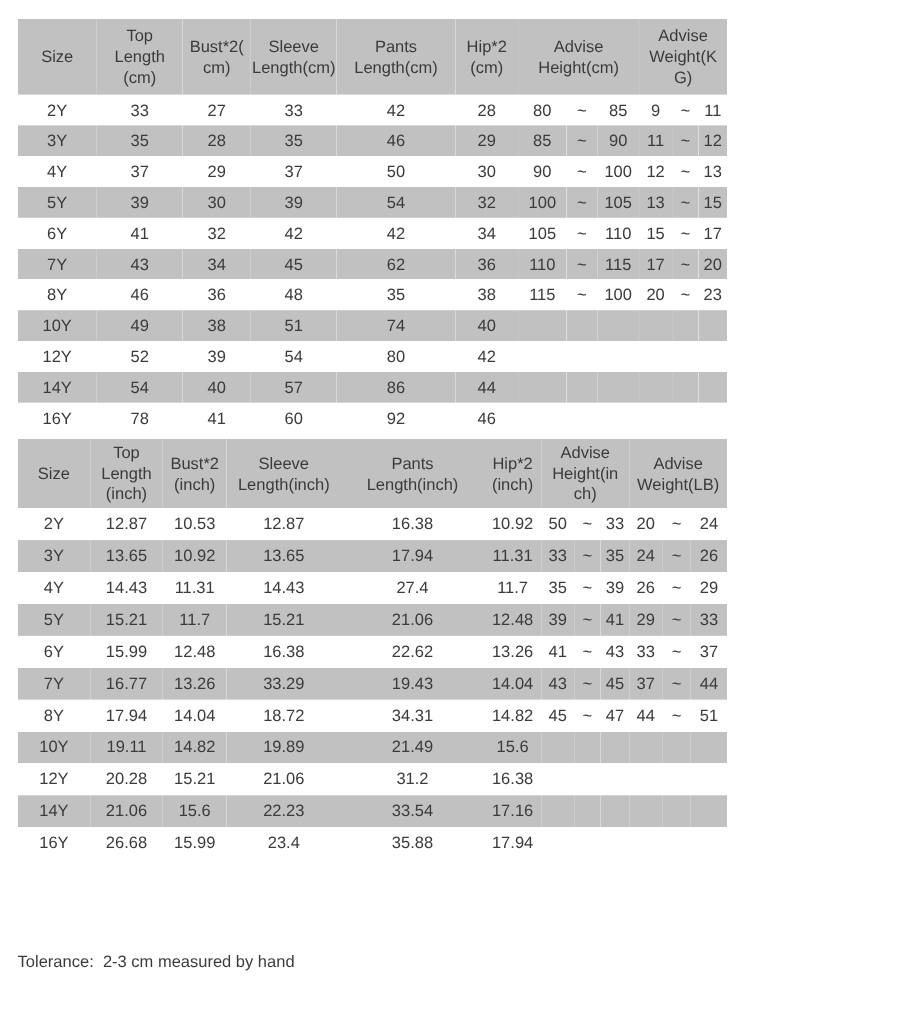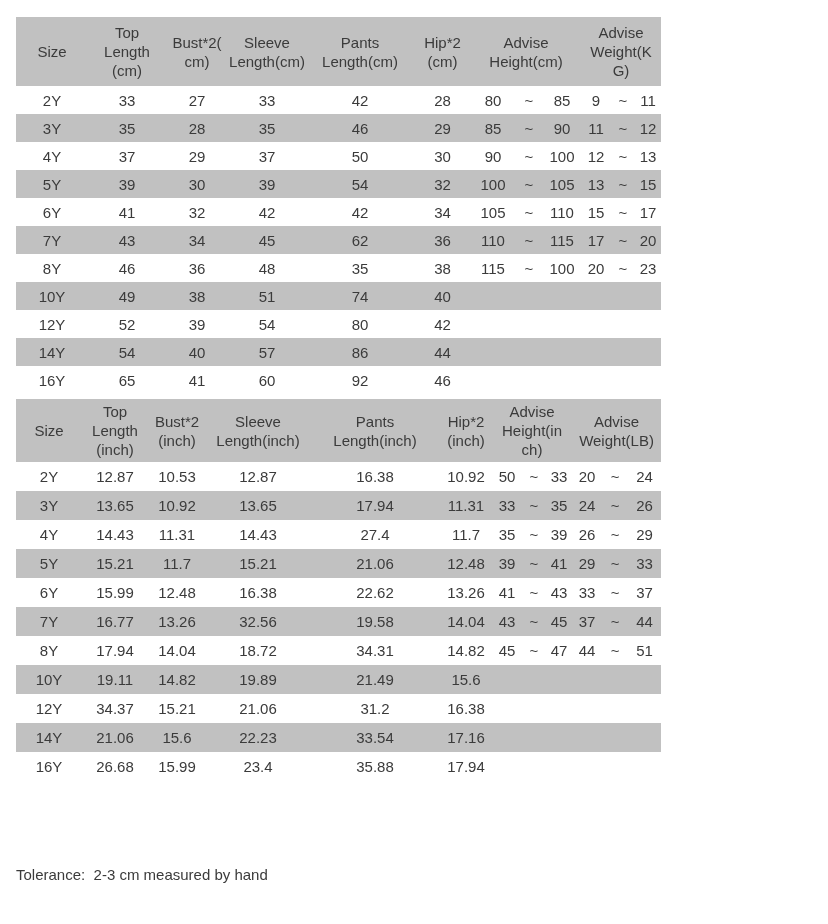--- a/index.html
+++ b/index.html
@@ -230,21 +230,21 @@
           <td>44</td>
           <td></td>
           <td></td>
           <td></td>
           <td></td>
           <td></td>
           <td></td>
         </tr>
         <tr>
           <td>16Y</td>
-          <td>65</td>
+          <td>78</td>
           <td>41</td>
           <td>60</td>
           <td>92</td>
           <td>46</td>
           <td></td>
           <td></td>
           <td></td>
           <td></td>
           <td></td>
           <td></td>
@@ -355,22 +355,22 @@
           <td>~</td>
           <td>43</td>
           <td>33</td>
           <td>~</td>
           <td>37</td>
         </tr>
         <tr class="band">
           <td>7Y</td>
           <td>16.77</td>
           <td>13.26</td>
-          <td>32.56</td>
-          <td>19.58</td>
+          <td>33.29</td>
+          <td>19.43</td>
           <td>14.04</td>
           <td>43</td>
           <td>~</td>
           <td>45</td>
           <td>37</td>
           <td>~</td>
           <td>44</td>
         </tr>
         <tr>
           <td>8Y</td>
@@ -395,21 +395,21 @@
           <td>15.6</td>
           <td></td>
           <td></td>
           <td></td>
           <td></td>
           <td></td>
           <td></td>
         </tr>
         <tr>
           <td>12Y</td>
-          <td>34.37</td>
+          <td>20.28</td>
           <td>15.21</td>
           <td>21.06</td>
           <td>31.2</td>
           <td>16.38</td>
           <td></td>
           <td></td>
           <td></td>
           <td></td>
           <td></td>
           <td></td>

